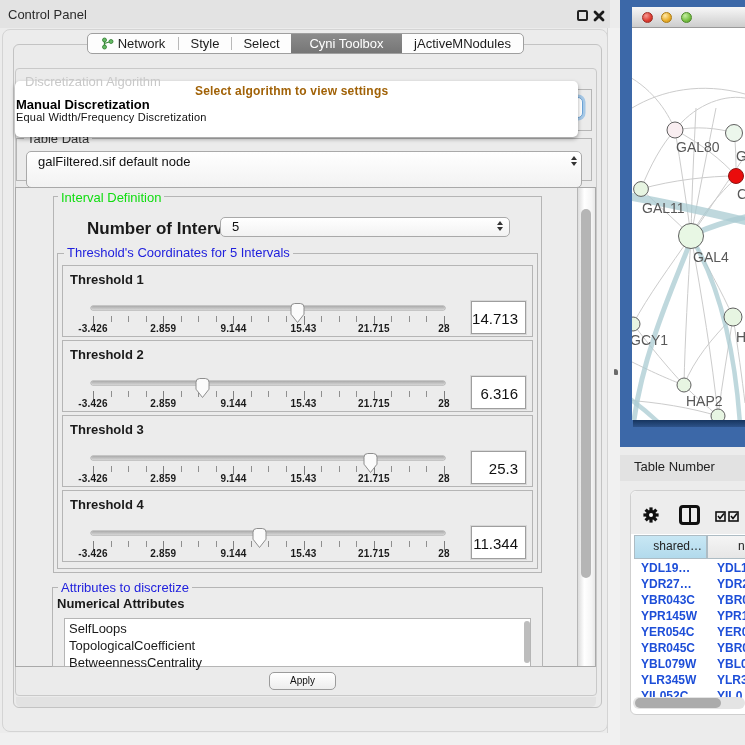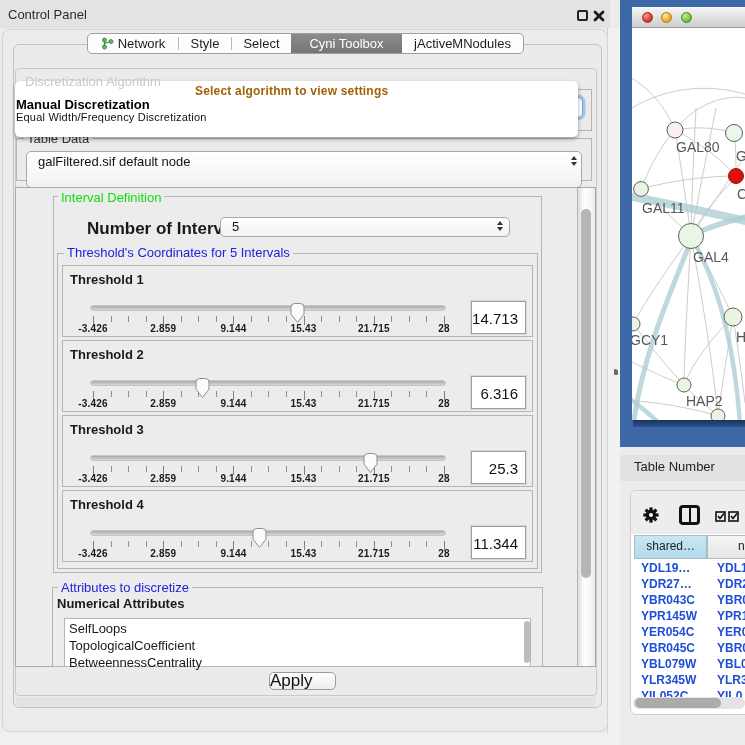--- a/index.html
+++ b/index.html
@@ -43,21 +43,21 @@
   background-image:repeating-linear-gradient(90deg,#8f8f8f 0 1px,transparent 1px 17.55px); }
 .majtick { position:absolute; width:1px; height:9px; background:#7f7f7f; }
 .tnum { position:absolute; transform:translateX(-50%); font-size:10px; font-weight:bold; color:#1a1a1a; white-space:nowrap; letter-spacing:0.2px; }
 .vbox { position:absolute; left:408px; width:55px; height:33px; background:#fff; border:1px solid #9e9e9e; box-shadow:0 0 0 1px #d8d8d8; font-size:15px; color:#111; text-align:right; }
 .vbox span { position:absolute; right:7px; top:8px; }
 .thumb { position:absolute; }
 
 #attlist { left:64px; top:618px; width:467px; height:49px; background:#fff; border:1px solid #b5b5b5; }
 .litem { position:absolute; left:4px; font-size:13px; color:#1a1a1a; }
 
-#apply { left:269px; top:672px; width:67px; height:18px; background:linear-gradient(#ffffff,#ededed); border:1px solid #9b9b9b; border-radius:5px; font-size:17px; color:#111; line-height:16px; }
+#apply { left:269px; top:672px; width:67px; height:18px; background:linear-gradient(#ffffff,#ededed); border:1px solid #9b9b9b; border-radius:5px; font-size:10px; color:#111; text-align:center; line-height:16px; }
 
 #gapstrip { left:607px; top:28px; width:13px; height:717px; background:#f1f1f1; border-left:1px solid #d4d4d4; }
 #desktop { left:620px; top:0; width:125px; height:447px; background:#3c68a8; }
 #iframe-tb { left:632px; top:7px; width:113px; height:21px; background:linear-gradient(#f7f7f7,#cdcdcd); border-bottom:1px solid #9a9a9a; }
 .light { position:absolute; top:12px; width:11px; height:11px; border-radius:50%; }
 #canvas { left:632px; top:28px; width:113px; height:392px; background:#fff; overflow:hidden; }
 #frameshadow { left:633px; top:420px; width:112px; height:7px; background:linear-gradient(#16355f,#2d5288); }
 #tablepanel { left:620px; top:447px; width:125px; height:298px; background:#ececec; }
 #tpheader { left:620px; top:455px; width:125px; height:26px; background:#e2e2e2; }
 #tpheader span { position:absolute; left:14px; top:4px; font-size:13px; color:#222; }
@@ -339,21 +339,21 @@
     </div>
     <svg class="abs" style="left:84px;top:19px" width="26" height="13" viewBox="0 0 26 13">
       <g fill="none" stroke="#111" stroke-width="1.6">
         <rect x="1" y="2" width="9" height="9"></rect>
         <rect x="14" y="2" width="9" height="9"></rect>
         <path d="M3 6 l2 2.5 L9 3.5"></path>
         <path d="M16 6 l2 2.5 L22 3.5"></path>
       </g>
     </svg>
 
-    <div class="hcell" style="left:3px;top:44px;width:73px;background:linear-gradient(#c8e7f4,#b2daec);text-align:right;padding-right:11px;line-height:21px">shared…</div>
+    <div class="hcell" style="left:3px;top:44px;width:73px;background:linear-gradient(#c8e7f4,#b2daec);text-align:right;padding-right:4px;line-height:21px">shared…</div>
     <div class="hcell" style="left:76px;top:44px;width:80px;background:linear-gradient(#f5f5f5,#e6e6e6);padding-left:30px;line-height:21px">n</div>
 
     <div class="trow" style="left:10px;top:70px">YDL19…</div>
     <div class="trow" style="left:10px;top:86px">YDR27…</div>
     <div class="trow" style="left:10px;top:102px">YBR043C</div>
     <div class="trow" style="left:10px;top:118px">YPR145W</div>
     <div class="trow" style="left:10px;top:134px">YER054C</div>
     <div class="trow" style="left:10px;top:150px">YBR045C</div>
     <div class="trow" style="left:10px;top:166px">YBL079W</div>
     <div class="trow" style="left:10px;top:182px">YLR345W</div>

